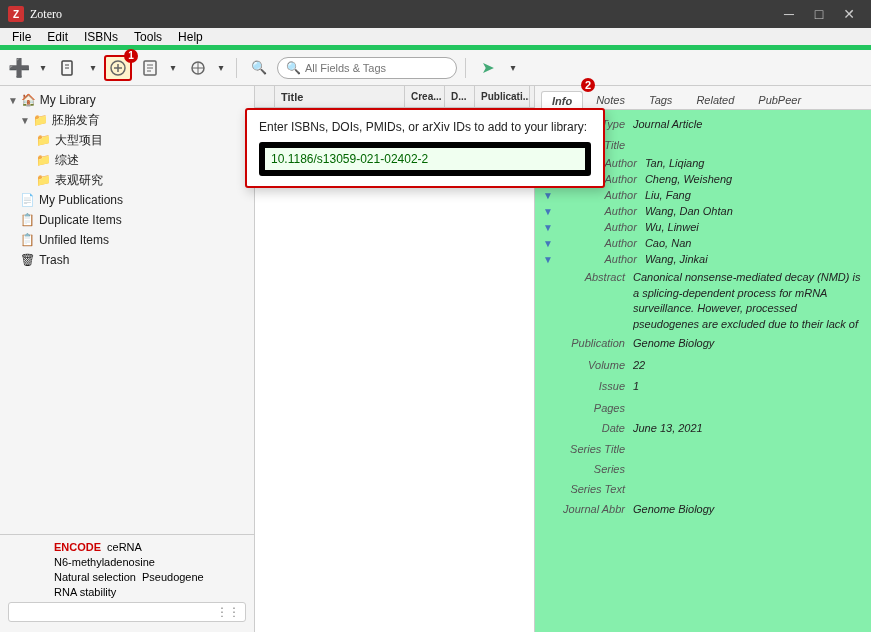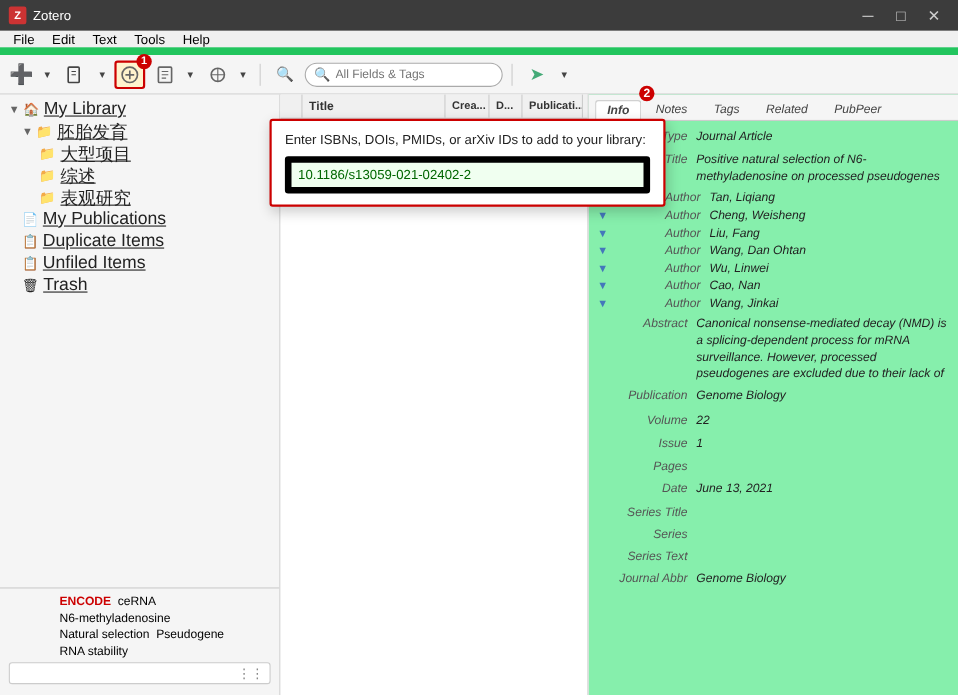--- a/index.html
+++ b/index.html
@@ -15,35 +15,35 @@
       padding: 0 8px;
       font-size: 12px;
       user-select: none;
     }
     .title-bar .app-icon {
       width: 16px; height: 16px; margin-right: 6px;
       background: #cc3333; border-radius: 2px;
       display: flex; align-items: center; justify-content: center;
       font-size: 10px; color: white; font-weight: bold;
     }
-    .title-bar .title-text { flex: 1; }
+    .title-bar .title-text { flex: 1; font-family: Liberation Serif, serif; }
     .title-bar .win-controls { display: flex; gap: 2px; }
     .title-bar .win-btn {
       width: 28px; height: 28px; display: flex; align-items: center; justify-content: center;
       color: #ccc; font-size: 14px; cursor: pointer;
     }
 
     
     .menu-bar {
       background: #f0f0f0;
       height: 22px;
       display: flex;
       align-items: center;
       padding: 0 4px;
-      border-bottom: 7px solid #22c55e;
+      border-bottom: 5px solid #22c55e;
       font-size: 12px;
     }
     .menu-bar .menu-item {
       padding: 2px 8px;
       cursor: pointer;
       border-radius: 2px;
     }
 
     
     .toolbar {
@@ -108,21 +108,21 @@
       display: flex;
       align-items: center;
       padding: 2px 8px;
       cursor: pointer;
       font-size: 12px;
       color: #222;
       height: 20px;
     }
     .sidebar-item .arrow { font-size: 10px; margin-right: 3px; color: #666; }
     .sidebar-item .item-icon { margin-right: 4px; font-size: 12px; }
-    .sidebar-item .item-label { font-size: 16px; text-decoration: underline; }
+    .sidebar-item .item-label { font-size: 12px; }
 
     .sidebar-spacer { flex: 1; }
     .sidebar-tags {
       padding: 6px 8px;
       border-top: 1px solid #ccc;
     }
     .tag-line { display: flex; align-items: center; gap: 6px; margin-bottom: 3px; margin-left: 46px; }
     .tag-label { font-size: 11px; }
     .tag-red { color: #cc0000; font-weight: bold; font-size: 11px; }
     .tag-filter-input {
@@ -314,21 +314,21 @@
   <div class="win-controls">
     <div class="win-btn">─</div>
     <div class="win-btn">□</div>
     <div class="win-btn close">✕</div>
   </div>
 </div>
 
 <div class="menu-bar">
   <div class="menu-item">File</div>
   <div class="menu-item">Edit</div>
-  <div class="menu-item">Text</div>
+  <div class="menu-item">ISBNs</div>
   <div class="menu-item">Tools</div>
   <div class="menu-item">Help</div>
 </div>
 
 <div class="toolbar">
 
   <div class="toolbar-btn-group">
     <div class="toolbar-btn" title="New Item" style="font-size:18px; color:#4a7;">➕</div>
     <div class="toolbar-btn" style="width:14px; font-size:10px;">▾</div>
   </div>
@@ -514,21 +514,20 @@
 
     <div class="right-content">
 
       <div class="meta-row">
         <div class="meta-label">Item Type</div>
         <div class="meta-value">Journal Article</div>
       </div>
 
       <div class="meta-row">
         <div class="meta-label">Title</div>
-        <div class="meta-value" style="cursor:text;">Positive natural selection of N6-methyladenosine on processed pseudogenes</div>
       </div>
 
       <div class="meta-author-row">
         <span class="expand-arrow">▼</span>
         <div class="meta-author-label">Author</div>
         <div class="meta-author-name">Tan, Liqiang</div>
       </div>
       <div class="meta-author-row">
         <span class="expand-arrow">▼</span>
         <div class="meta-author-label">Author</div>

